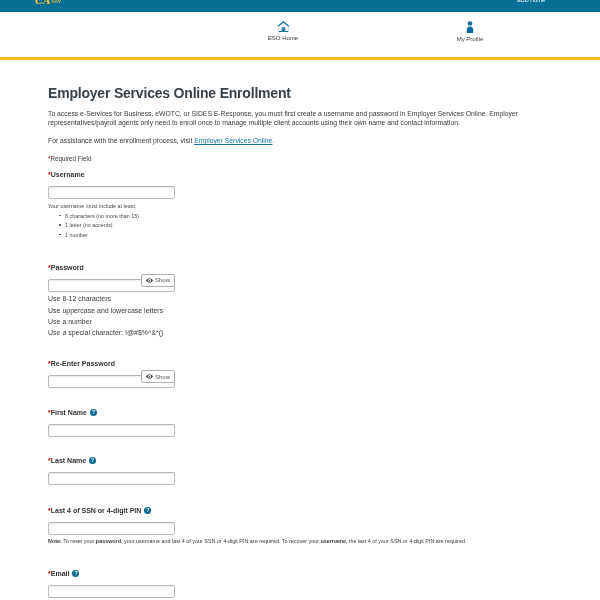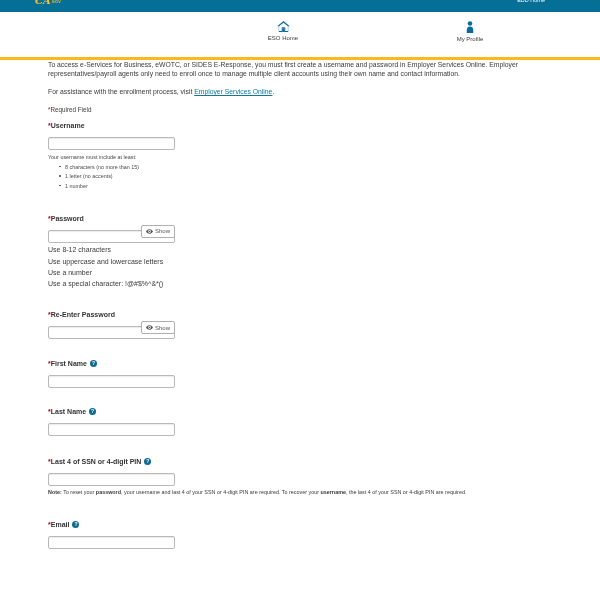--- a/index.html
+++ b/index.html
@@ -97,20 +97,21 @@
     <svg class="icon" width="10" height="12" viewBox="0 0 20 24">
       <circle cx="10" cy="5" r="4.6" fill="#0b6a9e"></circle>
       <path d="M10 11 c-4.4 0 -6.5 3 -6.5 7 v6 h13 v-6 c0 -4 -2.1 -7 -6.5 -7 Z" fill="#0b6a9e"></path>
     </svg>
     <div class="nav-label">My Profile</div>
   </div>
 </div>
 <div class="gold-rule"></div>
 
 <main>
+  <h1>Employer Services Online Enrollment</h1>
 
   <p class="intro">To access e-Services for Business, eWOTC, or SIDES E-Response, you must first create a username and password in Employer Services Online. Employer representatives/payroll agents only need to enroll once to manage multiple client accounts using their own name and contact information.</p>
 
   <p class="assist"><span>For assistance with the enrollment process, visit </span><a class="text-link">Employer Services Online</a><span>.</span></p>
 
   <p class="required-note"><span class="req">*</span><span>Required Field</span></p>
 
   <div class="field mt-username">
     <div class="label-row">
       <span class="field-label"><span class="req">*</span><span>Username</span></span>

